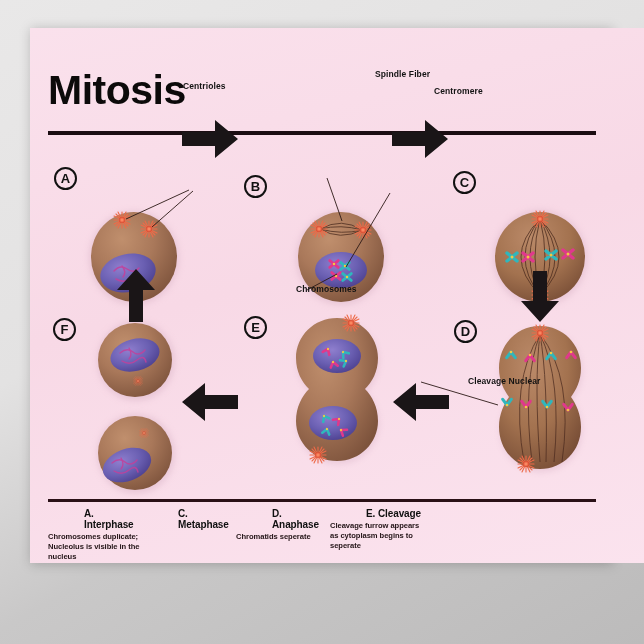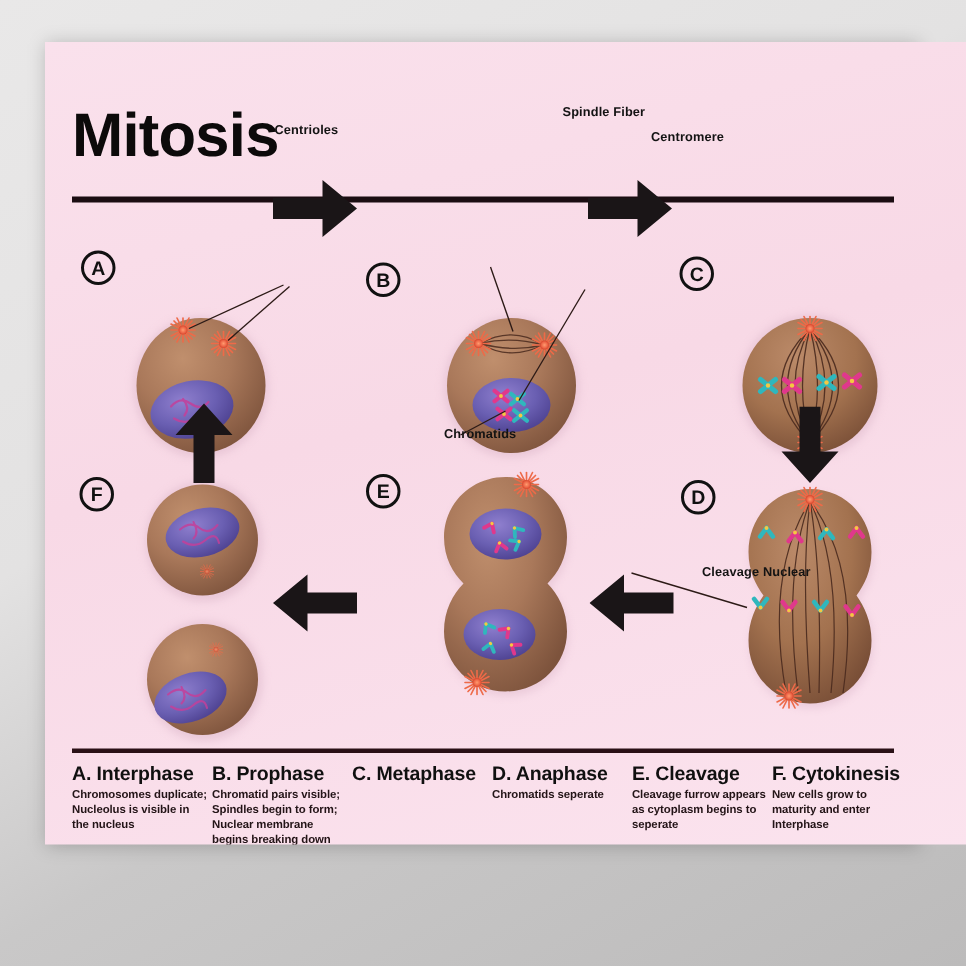--- a/index.html
+++ b/index.html
@@ -62,22 +62,22 @@
   #caption-rule{
     position:absolute;left:18px;top:471px;width:548px;height:3px;
     background:#2a1016;
   }
   #captions{
     position:absolute;left:18px;top:480px;width:560px;
     display:flex;
   }
   .cap{width:92px;margin-right:2px;}
   .cap-title{
-    font-size:13px;font-weight:700;color:#101010;
-    margin-bottom:2px;letter-spacing:-.1px;
+    font-size:10px;font-weight:700;color:#101010;
+    margin-bottom:2px;letter-spacing:-.1px;margin-left:36px;
   }
   .cap-body{
     font-size:7.6px;font-weight:700;color:#231417;
     line-height:1.32;letter-spacing:-.05px;
   }
 </style>
 </head>
 <body>
 
 <div id="surround"></div>
@@ -341,43 +341,35 @@
   </div>
   <div class="arrow" style="left:85px;top:240px;">
     <svg width="42" height="55" viewBox="0 0 42 55">
       <path d="M14,54 L28,54 L28,22 L40,22 L21,1 L2,22 L14,22 Z" fill="#1a1517"></path>
     </svg>
   </div>
 
   <div class="annot" style="left:105px;top:53px;">Centrioles</div>
   <div class="annot" style="left:297px;top:41px;">Spindle Fiber</div>
   <div class="annot" style="left:356px;top:58px;">Centromere</div>
-  <div class="annot" style="left:218px;top:256px;">Chromatids</div>
+  <div class="annot" style="left:218px;top:256px;">Chromosomes</div>
   <div class="annot" style="left:390px;top:348px;">Cleavage Nuclear</div>
 
   <div id="caption-rule"></div>
   <div id="captions">
     <div class="cap">
       <div class="cap-title">A. Interphase</div>
       <div class="cap-body">Chromosomes duplicate; Nucleolus is visible in the nucleus</div>
-    </div>
-    <div class="cap">
-      <div class="cap-title">B. Prophase</div>
-      <div class="cap-body">Chromatid pairs visible; Spindles begin to form; Nuclear membrane begins breaking down</div>
     </div>
     <div class="cap">
       <div class="cap-title">C. Metaphase</div>
     </div>
     <div class="cap">
       <div class="cap-title">D. Anaphase</div>
       <div class="cap-body">Chromatids seperate</div>
     </div>
     <div class="cap">
       <div class="cap-title">E. Cleavage</div>
       <div class="cap-body">Cleavage furrow appears as cytoplasm begins to seperate</div>
     </div>
-    <div class="cap">
-      <div class="cap-title">F. Cytokinesis</div>
-      <div class="cap-body">New cells grow to maturity and enter Interphase</div>
-    </div>
   </div>
 
 </div>
 
 </body></html>

